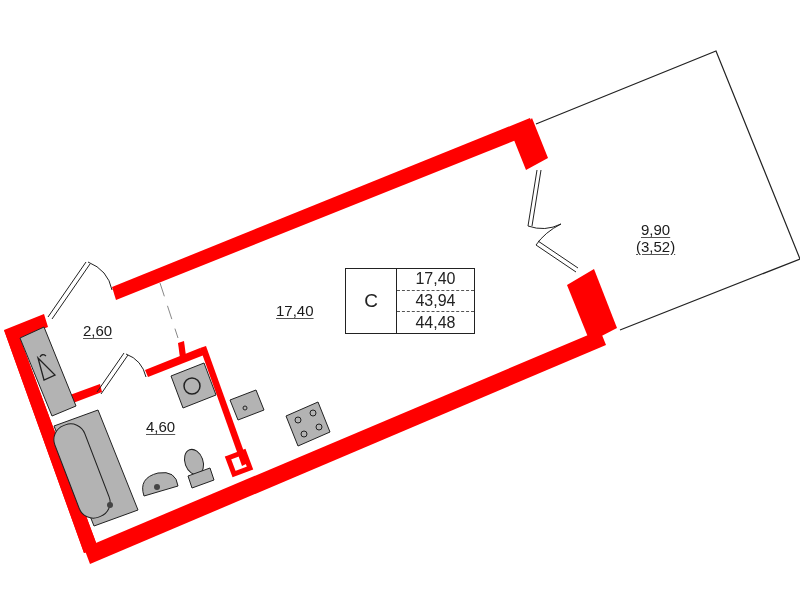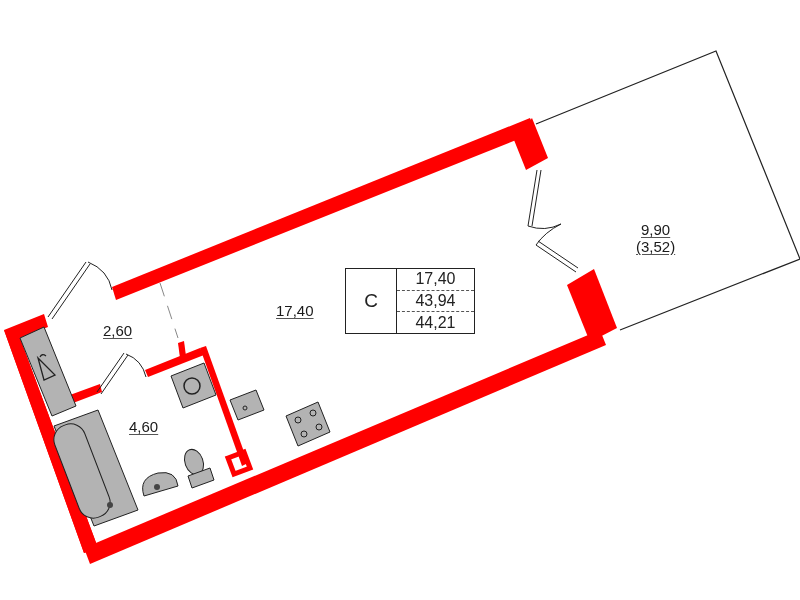--- a/index.html
+++ b/index.html
@@ -100,27 +100,27 @@
   <g>
     <polygon points="286,416 318,402 330,432 298,446" fill="#b3b3b3" stroke="#222" stroke-width="1"></polygon>
     <circle cx="298" cy="420" r="3" fill="none" stroke="#222"></circle>
     <circle cx="313" cy="413" r="3" fill="none" stroke="#222"></circle>
     <circle cx="304" cy="434" r="3" fill="none" stroke="#222"></circle>
     <circle cx="319" cy="427" r="3" fill="none" stroke="#222"></circle>
   </g>
 </svg>
 
 <div class="lbl" style="left:276px;top:302px;">17,40</div>
-<div class="lbl" style="left:83px;top:322px;margin-left:20px;">2,60</div>
-<div class="lbl" style="left:129px;top:418px;">4,60</div>
+<div class="lbl" style="left:83px;top:322px;">2,60</div>
+<div class="lbl" style="left:146px;top:418px;">4,60</div>
 <div class="lbl" style="left:636px;top:181px;margin-top:40px;">
   <div>9,90</div>
   <div>(3,52)</div>
 </div>
 
 <div class="legend">
   <div class="cls">С</div>
   <div class="vals">
     <div class="v">17,40</div>
     <div class="v">43,94</div>
-    <div class="v">44,21</div>
+    <div class="v">44,48</div>
   </div>
 </div>
 
 </body></html>

